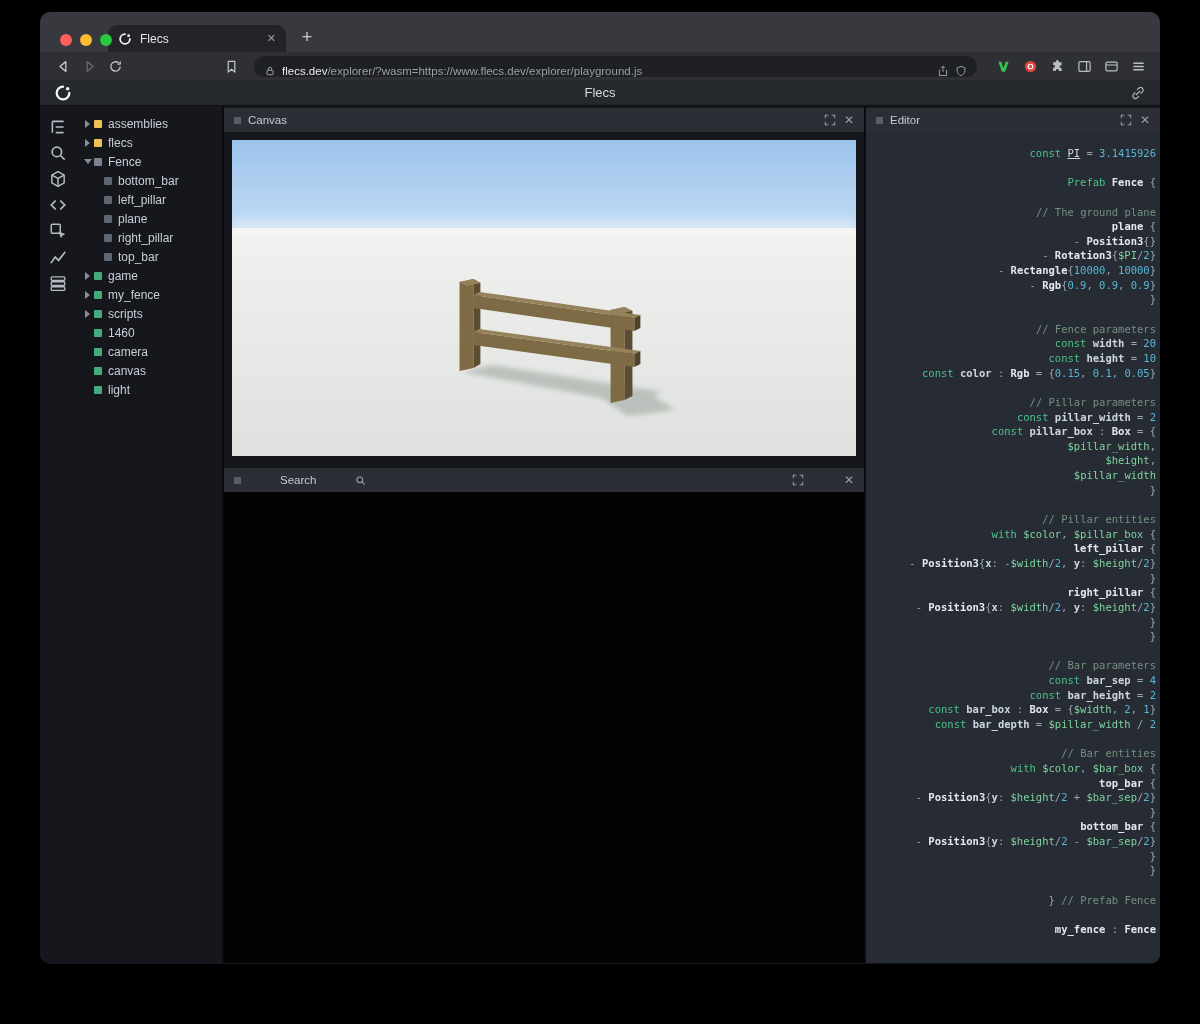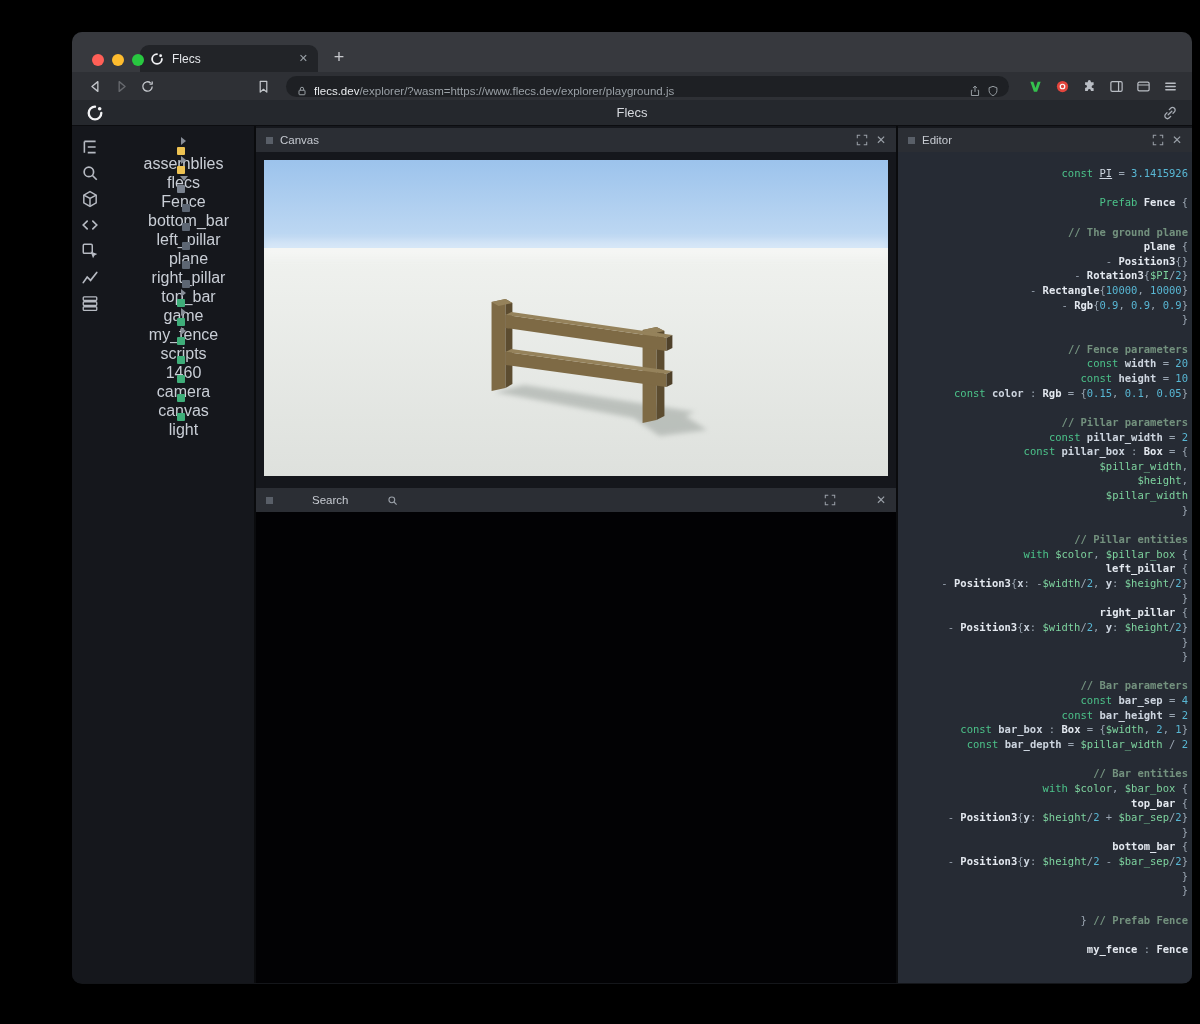--- a/index.html
+++ b/index.html
@@ -1,18 +1,18 @@
 <!DOCTYPE html>
 <html><head>
 <meta charset="utf-8">
 <style>
   * { box-sizing: border-box; margin: 0; padding: 0; }
   html,body { width:1200px; height:1024px; background:#000; }
   .screen { position:relative; width:1200px; height:1024px; background:#000; font-family:"Liberation Sans",sans-serif; overflow:hidden; }
-  .window { position:absolute; left:40px; top:32px; width:1120px; height:952px; border-radius:10px; overflow:hidden; background:#14161a;margin-left:32px; }
+  .window { position:absolute; left:40px; top:12px; width:1120px; height:952px; border-radius:10px; overflow:hidden; background:#14161a; }
 
   
   .tabbar { position:relative; height:40px; background:#37393e; display:flex; align-items:flex-end; }
   .lights { position:absolute; left:20px; top:22px; display:flex; gap:8px; }
   .light { width:12px; height:12px; border-radius:50%; display:inline-block; }
   .tab { margin-left:68px; width:178px; height:27px; background:#222428; border-radius:9px 9px 0 0; display:flex; align-items:center; padding:0 10px; gap:8px; }
   .favicon { width:14px; height:14px; flex:0 0 auto; }
   .favicon svg { width:14px; height:14px; display:block; }
   .tab-title { flex:1; font-size:12px; color:#e4e6ea; white-space:nowrap; overflow:hidden; }
   .tab-close { color:#9aa0a6; font-size:11px; cursor:default; }
@@ -40,21 +40,21 @@
   .link { margin-left:auto; width:16px; height:16px; color:#a6abb3; z-index:1; }
   .link svg { width:16px; height:16px; }
 
   .app-body { display:flex; height:857px; background:#15171c; }
 
   .strip { width:36px; flex:0 0 36px; display:flex; flex-direction:column; align-items:center; padding-top:12px; gap:8px; }
   .strip-icon { width:18px; height:18px; color:#b6bac2; }
   .strip-icon svg { width:18px; height:18px; display:block; }
 
   .treepanel { width:146px; flex:0 0 146px; padding-top:8px; overflow:hidden; }
-  .tree-row { display:flex; align-items:center; height:19px; font-size:16px; color:#c9ced6; white-space:nowrap;flex-direction:column; }
+  .tree-row { display:flex; align-items:center; height:19px; font-size:12px; color:#c9ced6; white-space:nowrap; }
   .arrow-box { width:13px; flex:0 0 13px; display:flex; justify-content:center; align-items:center; }
   .tri-r { width:0; height:0; border-left:5px solid #878d97; border-top:4px solid transparent; border-bottom:4px solid transparent; }
   .tri-d { width:0; height:0; border-top:5px solid #878d97; border-left:4px solid transparent; border-right:4px solid transparent; }
   .sq { width:8px; height:8px; margin-right:6px; border-radius:1px; flex:0 0 8px; }
 
   .col { display:flex; flex-direction:column; padding-top:2px; background:#15171c; }
   .canvas-col { width:644px; flex:0 0 644px; border-left:2px solid #0a0b0d; border-right:2px solid #0a0b0d; }
   .editor-col { width:294px; flex:0 0 294px; }
 
   .panel-header { height:24px; flex:0 0 24px; background:#2b2e34; display:flex; align-items:center; padding:0 10px; gap:7px; font-size:11.5px; color:#c6cad1; }
@@ -72,21 +72,21 @@
   .search-content { flex:1; background:#020204; }
 
   .code { flex:1; background:#262b34; padding:14px 4px 0 9px; font-family:"DejaVu Sans Mono",monospace; font-size:10.5px; line-height:14.65px; white-space:pre; overflow:hidden; }
   .code-line { height:14.65px;text-align:right; }
   .tk-kw { color:#4cc38a; }
   .tk-ty { color:#e3e8ef; font-weight:bold; }
   .tk-id { color:#cdd5df;font-weight:bold; }
   .tk-idu { color:#cdd5df; text-decoration:underline; }
   .tk-nu { color:#58b7d4; }
   .tk-va { color:#7ed49f; }
-  .tk-co { color:#73917e;font-weight:bold; }
+  .tk-co { color:#73917e; }
   .tk-pu { color:#9aa5b1; }
 </style>
 </head>
 <body>
 
 <div class="screen">
   <div class="window">
 
     <div class="tabbar">
       <div class="lights">

